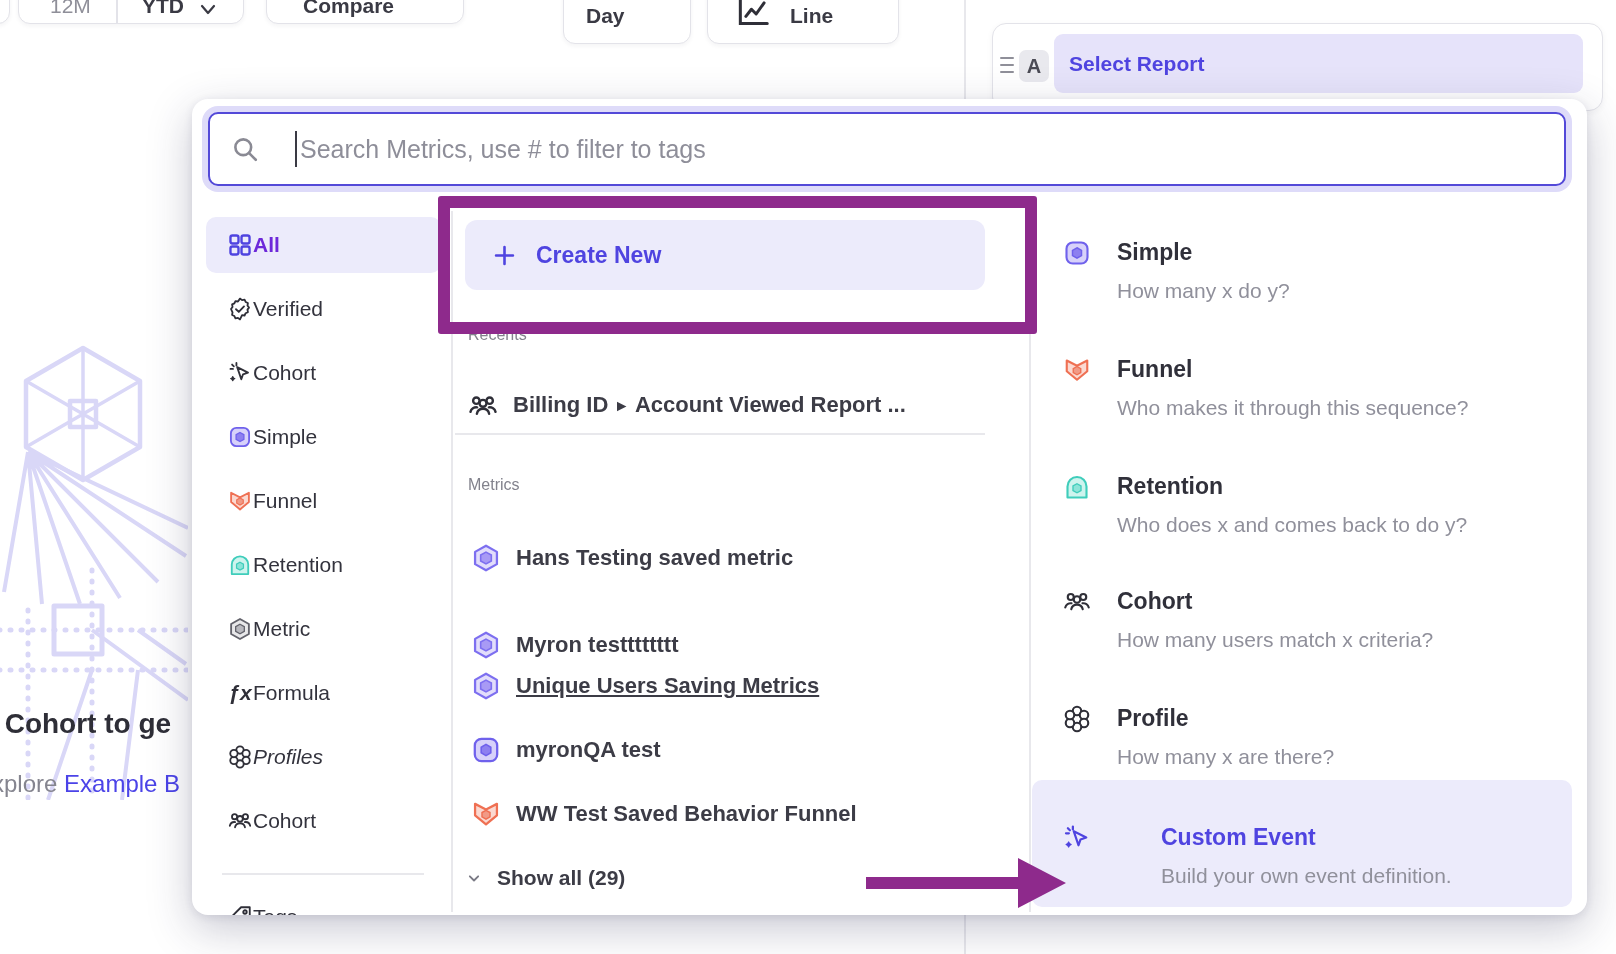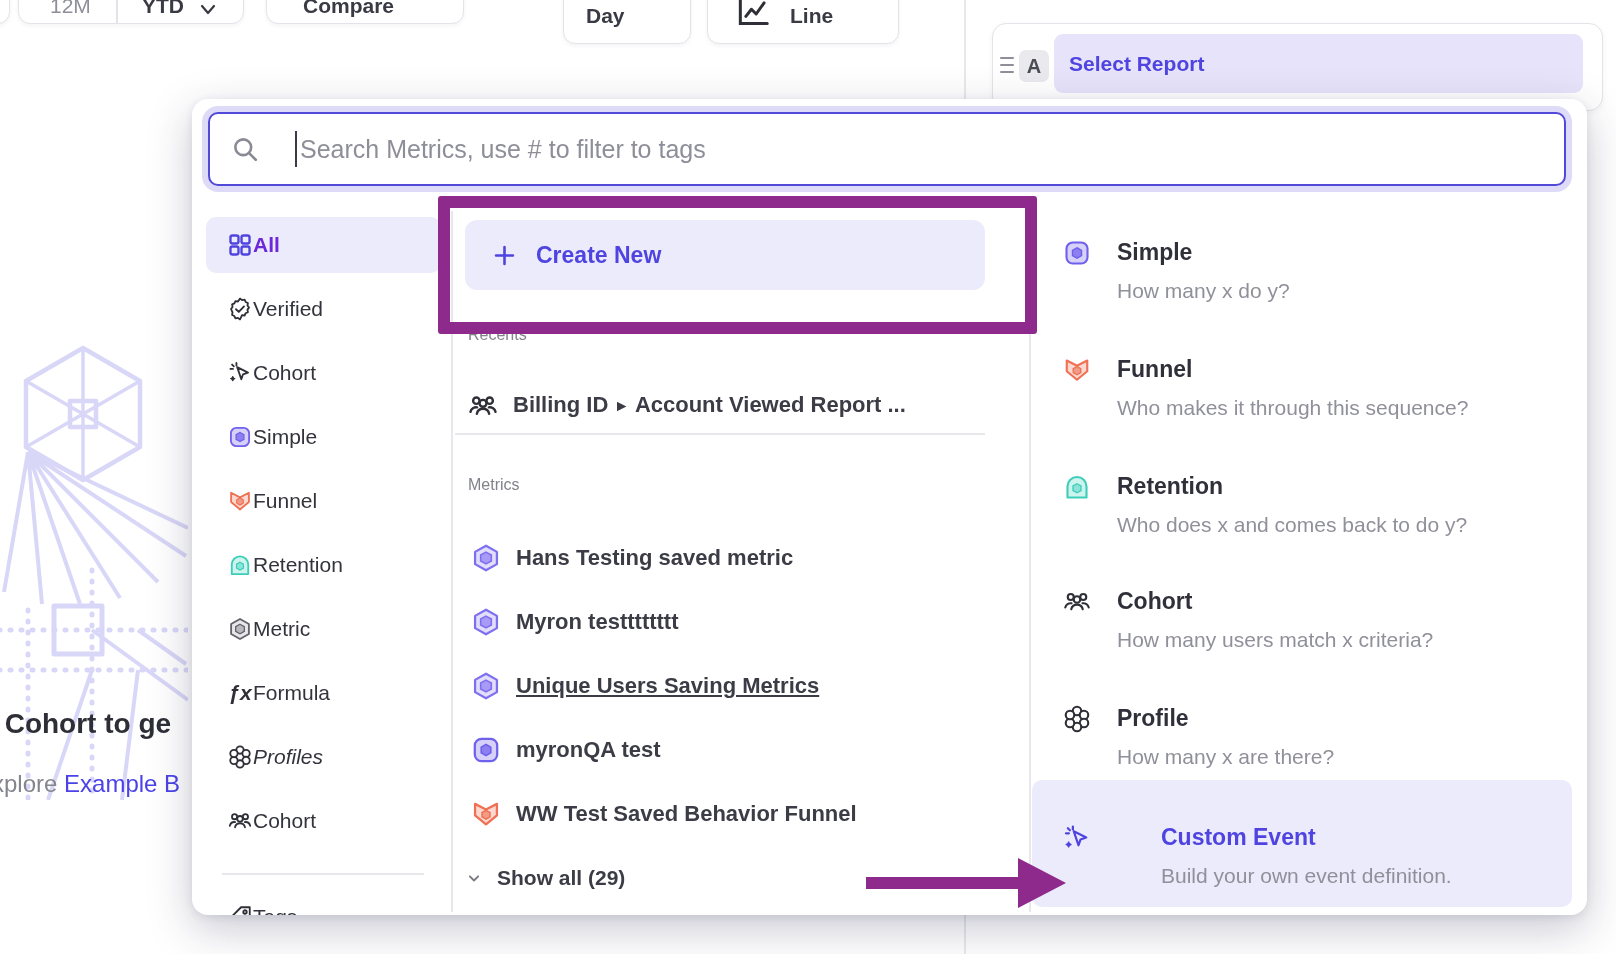--- a/index.html
+++ b/index.html
@@ -304,21 +304,21 @@
     <div class="mid-item" style="top:441px;">
       <span class="mi-icon">
         <svg width="32" height="32" viewBox="0 0 24 24">
           <polygon points="12,2.8 20.2,7.4 20.2,16.6 12,21.2 3.8,16.6 3.8,7.4" fill="#e2ddfb" stroke="#7d6ff0" stroke-width="1.7" stroke-linejoin="round"></polygon>
           <polygon points="12,7.6 16,9.8 16,14.2 12,16.4 8,14.2 8,9.8" fill="#a89af5" stroke="#7d6ff0" stroke-width="1.2"></polygon>
         </svg>
         </span>
       <span>Hans Testing saved metric</span>
     </div>
 
-    <div class="mid-item" style="top:505px;">
+    <div class="mid-item" style="top:528px;">
       <span class="mi-icon">
         <svg width="32" height="32" viewBox="0 0 24 24">
           <polygon points="12,2.8 20.2,7.4 20.2,16.6 12,21.2 3.8,16.6 3.8,7.4" fill="#e2ddfb" stroke="#7d6ff0" stroke-width="1.7" stroke-linejoin="round"></polygon>
           <polygon points="12,7.6 16,9.8 16,14.2 12,16.4 8,14.2 8,9.8" fill="#a89af5" stroke="#7d6ff0" stroke-width="1.2"></polygon>
         </svg>
         </span>
       <span>Myron testttttttt</span>
     </div>
 
     <div class="mid-item" style="top:569px;text-decoration:underline;">

